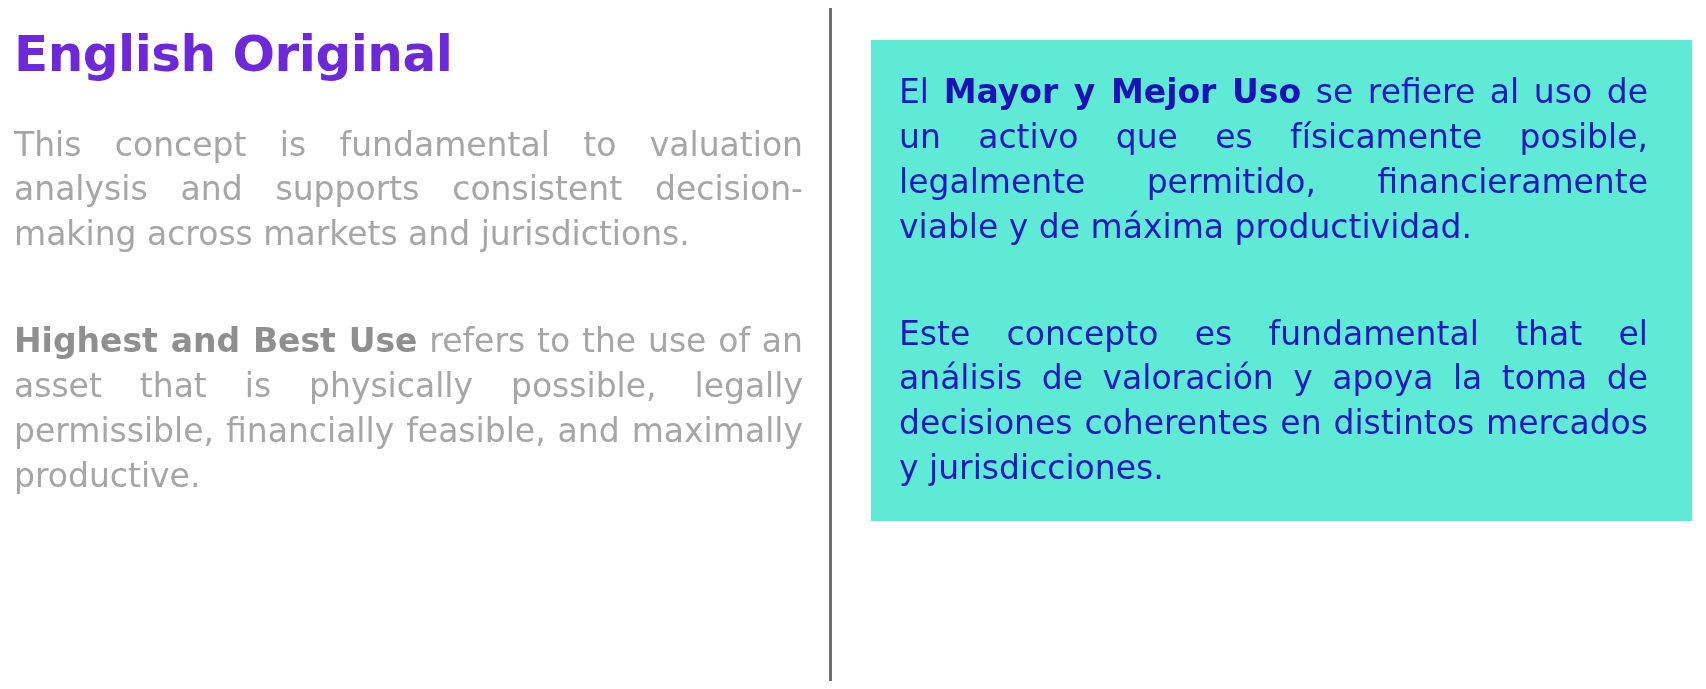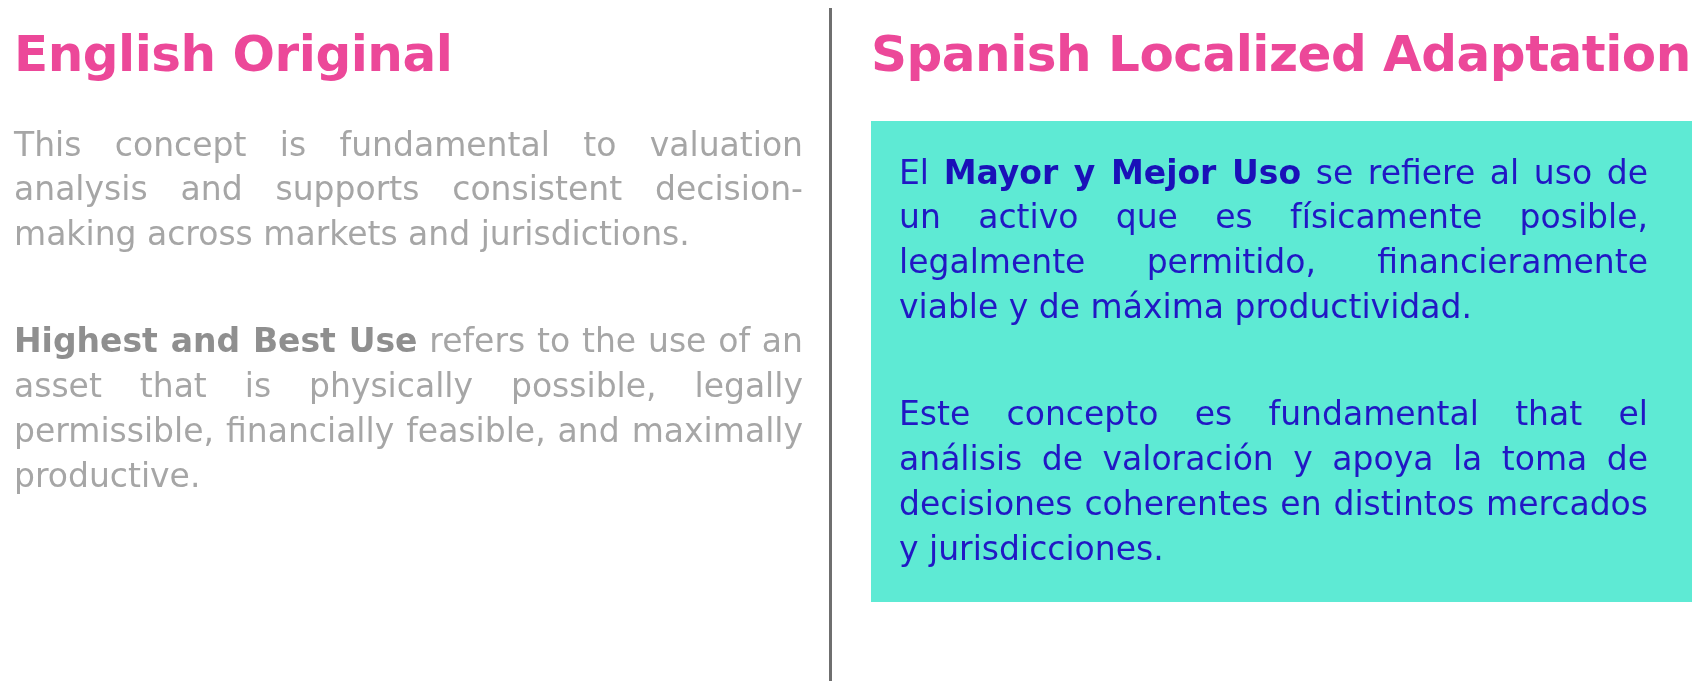--- a/index.html
+++ b/index.html
@@ -39,21 +39,21 @@
   }
   .col-right {
     width: 877px;
     padding: 0 14px 0 42px;
   }
   .heading {
     font-family: "DejaVu Sans", sans-serif;
     font-weight: 800;
     font-size: 50px;
     line-height: 1.05;
-    color: #ec4899;
+    color: #6d28d9;
     letter-spacing: -0.5px;
     margin: 0;
     padding-top: 28px;
   }
   .col-left .heading {
     padding-left: 4px;
   }
   .body-block {
     margin-top: 42px;
   }
@@ -98,20 +98,19 @@
     <h1 class="heading">English Original</h1>
     <div class="body-block">
       <p class="para"><span>This concept is fundamental to valuation analysis and supports consistent decision-making across markets and jurisdictions.</span></p>
       <p class="para"><b>Highest and Best Use</b><span> refers to the use of an asset that is physically possible, legally permissible, financially feasible, and maximally productive.</span></p>
     </div>
   </div>
 
   <div class="divider"></div>
 
   <div class="column col-right">
-    <h1 class="heading">Spanish Localized Adaptation</h1>
     <div class="right-panel">
       <p class="para"><span>El </span><b>Mayor y Mejor Uso</b><span> se refiere al uso de un activo que es físicamente posible, legalmente permitido, financieramente viable y de máxima productividad.</span></p>
       <p class="para"><span>Este concepto es fundamental that el análisis de valoración y apoya la toma de decisiones coherentes en distintos mercados y jurisdicciones.</span></p>
     </div>
   </div>
 
 </div>
 
 </body></html>

